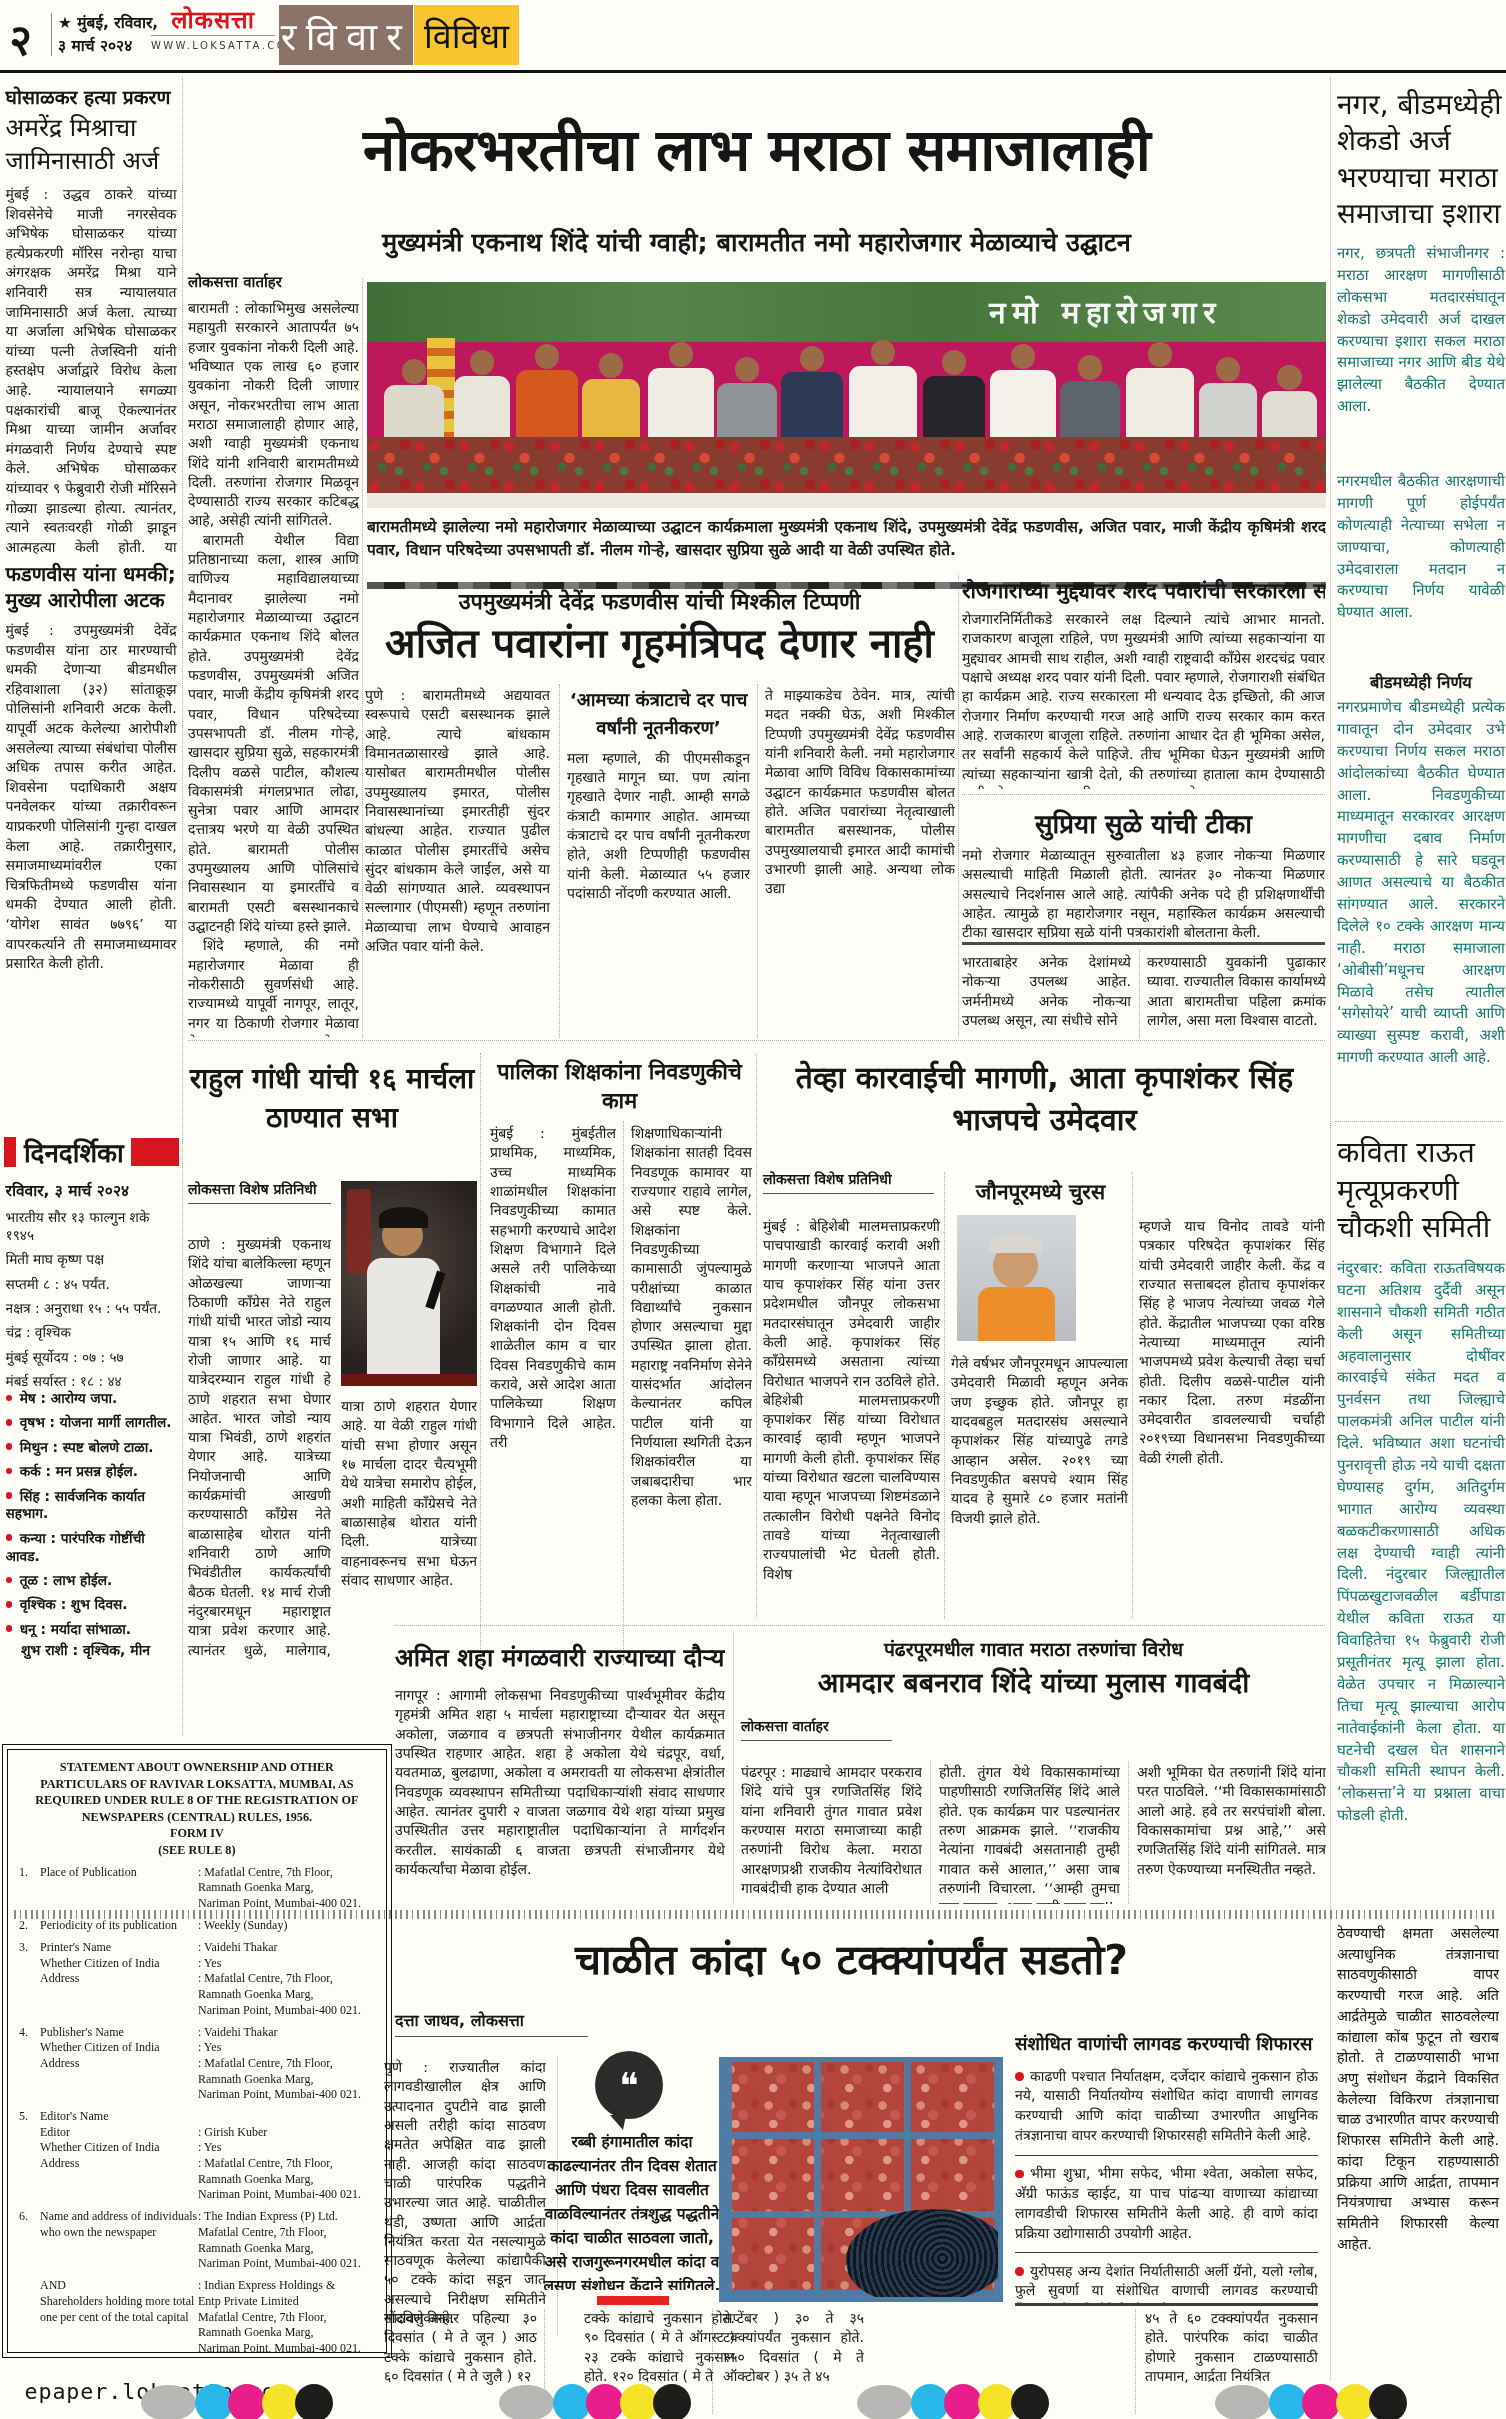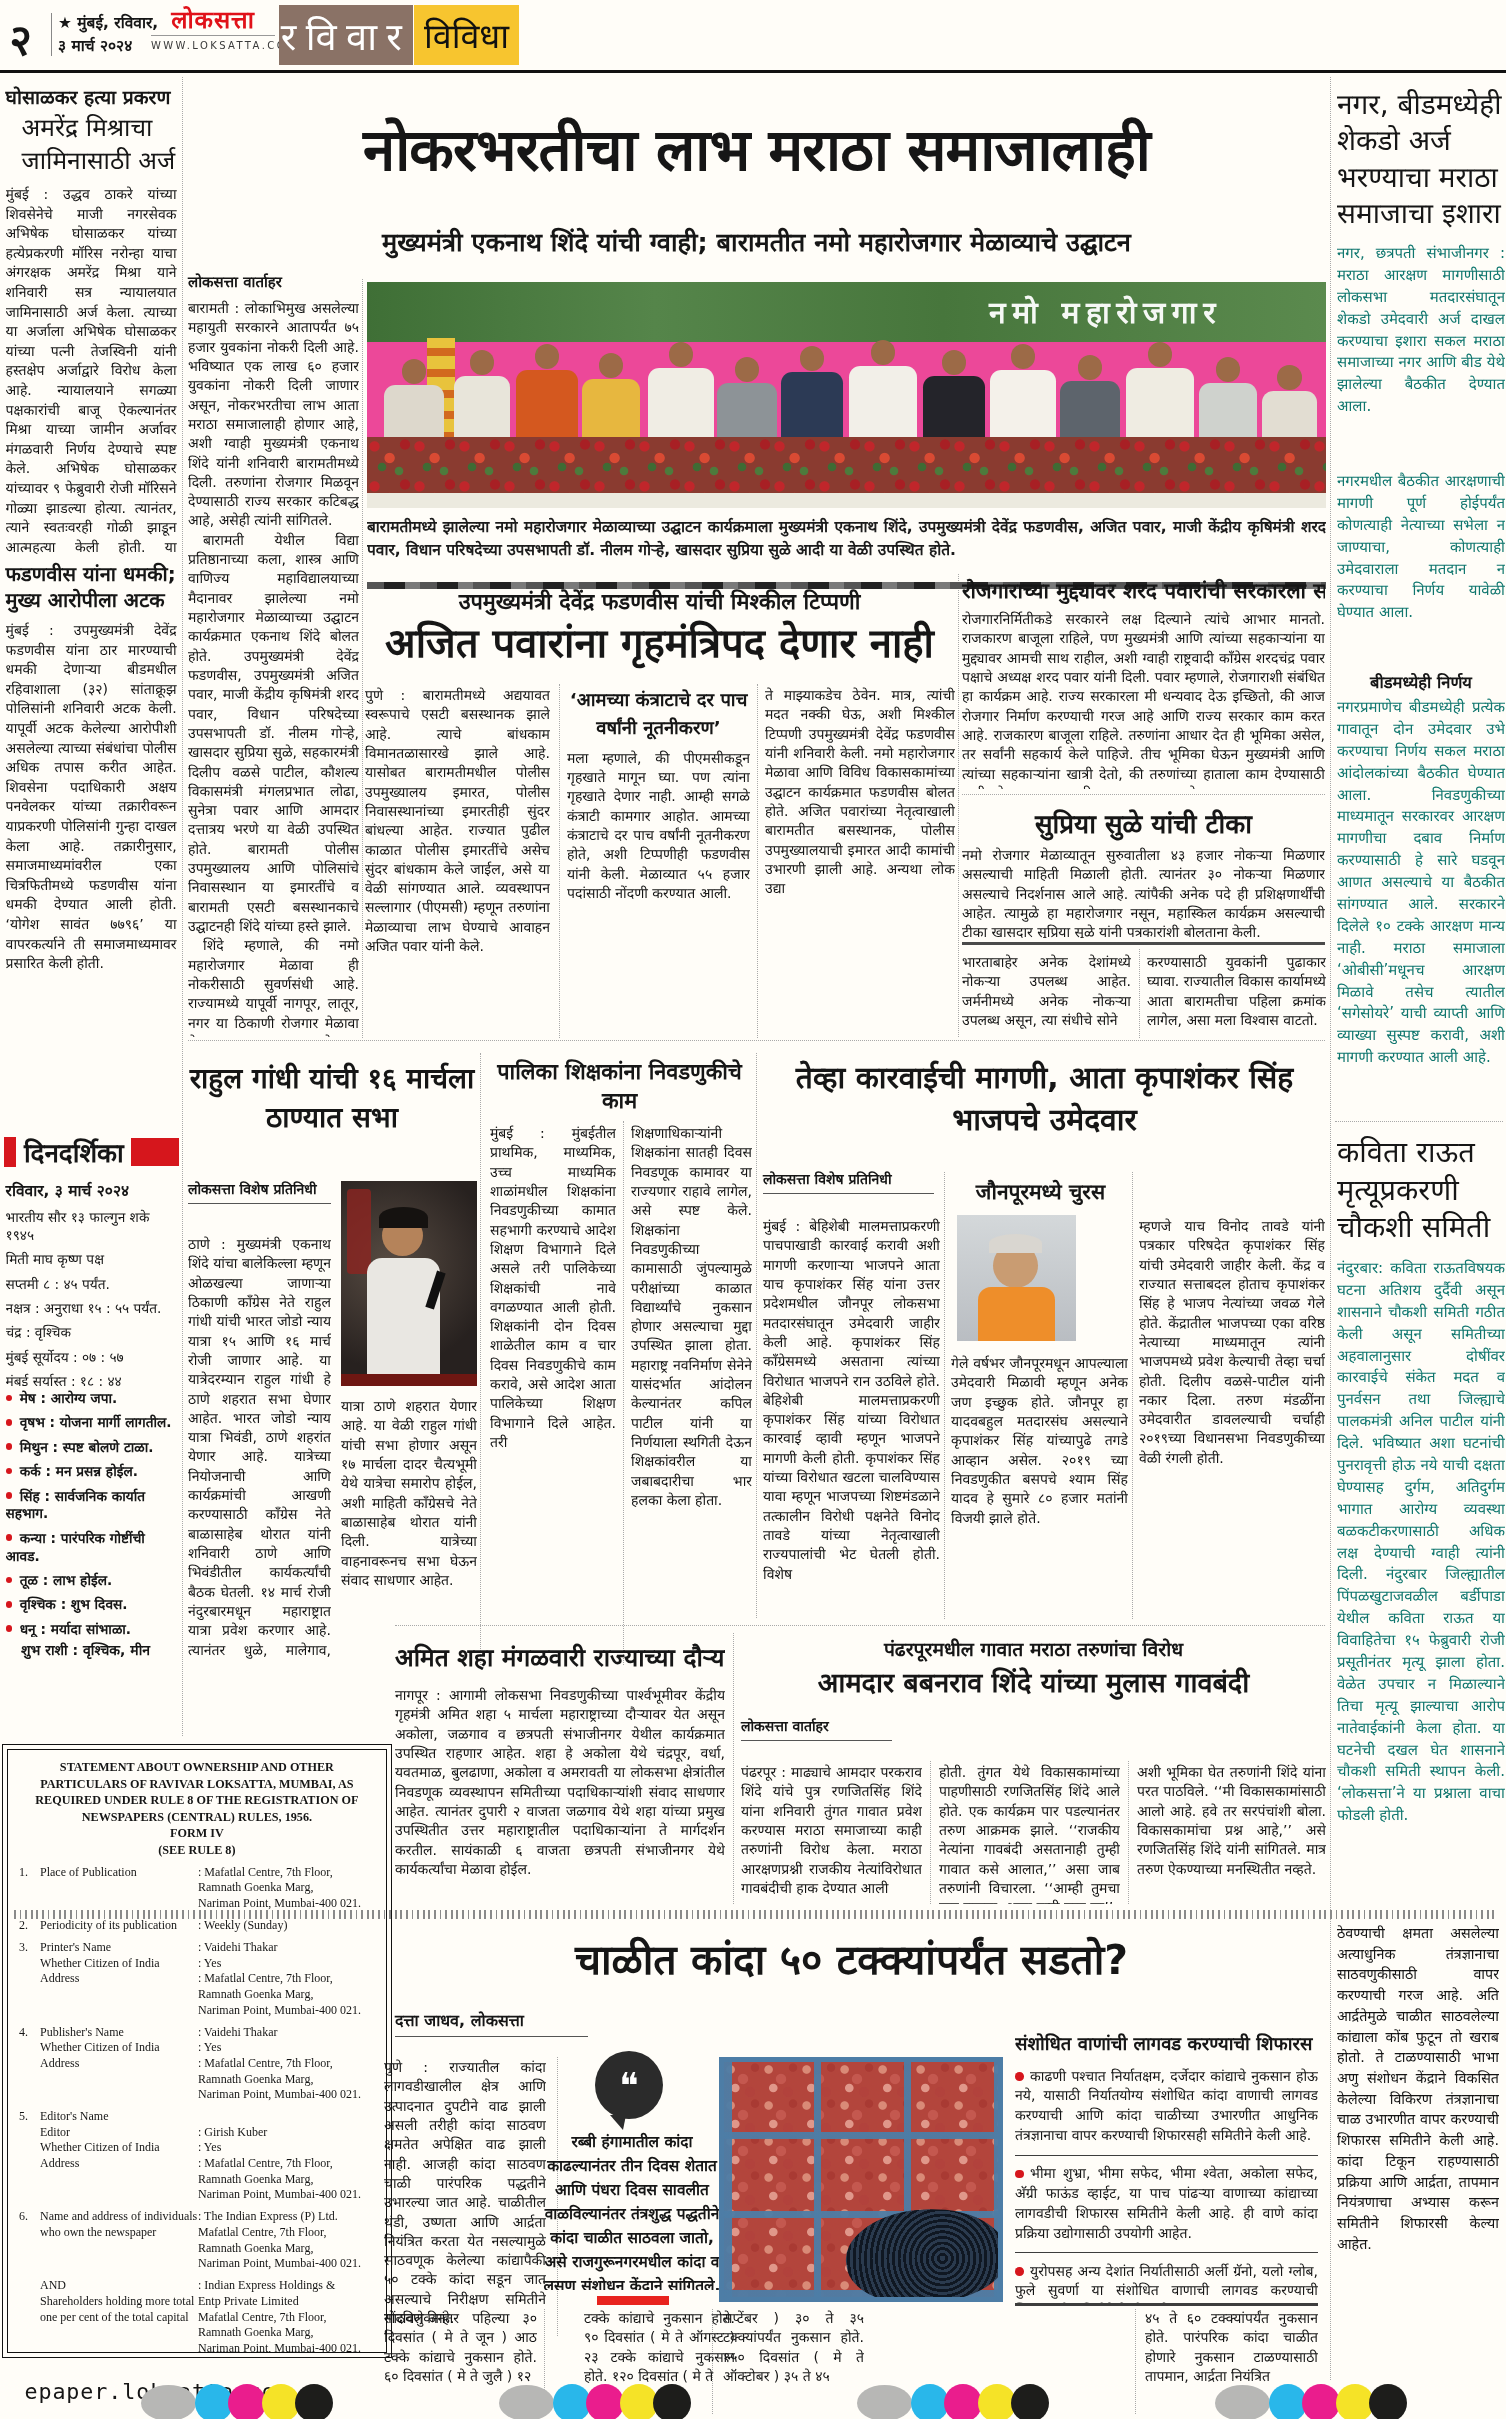--- a/index.html
+++ b/index.html
@@ -37,21 +37,21 @@
   .f4title{font-weight:bold;text-align:center;font-size:12.2px;line-height:1.35;}
   .f4row{display:flex;margin-top:6.6px;}
   .f4no{width:21px;flex:none;}
   .f4label{width:158px;flex:none;white-space:pre-line;}
   .f4val{flex:1;white-space:pre-line;}
   
   .onion-bullet{font-size:14px;line-height:1.42;padding:8.5px 0;text-align:justify;}
   .onion-bullet + .onion-bullet{border-top:1.9px solid #3d3d3d;}
   .onion-bullet::before{content:"";display:inline-block;width:8.5px;height:8.5px;border-radius:50%;background:#d6161c;margin-right:6.6px;}
   
-  .photo{position:absolute;overflow:hidden;background:#ec4899;}
+  .photo{position:absolute;overflow:hidden;background:#be185d;}
   .person{position:absolute;bottom:0;}
   .p-head{width:24.5px;height:24.5px;border-radius:50%;margin:0 auto 1.9px;background:#9c6a47;}
   .p-torso{width:100%;height:calc(100% - 28px);border-radius:11.3px 11.3px 0 0;}
   .regdot{display:inline-block;width:38px;height:38px;border-radius:50%;margin-left:-4.7px;vertical-align:middle;}
   .reggrey{display:inline-block;width:55px;height:36px;border-radius:50%;background:#b7b7b5;margin-right:3.8px;vertical-align:middle;}
 </style>
 </head>
 <body>
 
 <div class="page">
@@ -88,21 +88,21 @@
   <div class="vdot" style="left:557px;top:2057px;height:279px;"></div>
   <div class="vdot" style="left:544px;top:2309px;height:105px;"></div>
   <div class="vdot" style="left:712px;top:2309px;height:105px;"></div>
   <div class="vdot" style="left:1135px;top:2309px;height:105px;"></div>
   <div class="hdot" style="left:188px;top:1040px;width:1137px;"></div>
   <div class="hdot" style="left:962px;top:794px;width:363px;"></div>
   <div class="hdot" style="left:395px;top:1625px;width:930px;"></div>
   <div class="hdot" style="left:1335px;top:1121px;width:168px;"></div>
 
   <div class="pos bold" style="left:5.6px;top:83px;width:171px;font-size:19.3px;">घोसाळकर हत्या प्रकरण</div>
-  <div class="pos" style="left:5.6px;top:111px;width:171px;font-size:24.5px;font-weight:500;line-height:1.35;margin-left:16px;">अमरेंद्र मिश्राचा जामिनासाठी अर्ज</div>
+  <div class="pos" style="left:5.6px;top:111px;width:171px;font-size:24.5px;font-weight:500;line-height:1.35;">अमरेंद्र मिश्राचा जामिनासाठी अर्ज</div>
   <div class="pos just clip body-sm" style="left:5.6px;top:185px;width:171px;height:369px;font-size:14px;line-height:1.4;">मुंबई : उद्धव ठाकरे यांच्या शिवसेनेचे माजी नगरसेवक अभिषेक घोसाळकर यांच्या हत्येप्रकरणी मॉरिस नरोन्हा याचा अंगरक्षक अमरेंद्र मिश्रा याने शनिवारी सत्र न्यायालयात जामिनासाठी अर्ज केला. त्याच्या या अर्जाला अभिषेक घोसाळकर यांच्या पत्नी तेजस्विनी यांनी हस्तक्षेप अर्जाद्वारे विरोध केला आहे. न्यायालयाने सगळ्या पक्षकारांची बाजू ऐकल्यानंतर मिश्रा याच्या जामीन अर्जावर मंगळवारी निर्णय देण्याचे स्पष्ट केले. अभिषेक घोसाळकर यांच्यावर ९ फेब्रुवारी रोजी मॉरिसने गोळ्या झाडल्या होत्या. त्यानंतर, त्याने स्वतःवरही गोळी झाडून आत्महत्या केली होती. या प्रकरणात संशयित आरोपी म्हणून मॉरिसचा अंगरक्षक मिश्रा याला पोलिसांनी अटक केली होती.</div>
 
   <div class="pos bold" style="left:5.6px;top:561px;width:171px;font-size:20px;line-height:1.3;">फडणवीस यांना धमकी; मुख्य आरोपीला अटक</div>
   <div class="pos just clip body-sm" style="left:5.6px;top:621px;width:171px;height:505px;font-size:14px;line-height:1.4;">मुंबई : उपमुख्यमंत्री देवेंद्र फडणवीस यांना ठार मारण्याची धमकी देणाऱ्या बीडमधील रहिवाशाला (३२) सांताक्रूझ पोलिसांनी शनिवारी अटक केली. यापूर्वी अटक केलेल्या आरोपीशी असलेल्या त्याच्या संबंधांचा पोलीस अधिक तपास करीत आहेत. शिवसेना पदाधिकारी अक्षय पनवेलकर यांच्या तक्रारीवरून याप्रकरणी पोलिसांनी गुन्हा दाखल केला आहे. तक्रारीनुसार, समाजमाध्यमांवरील एका चित्रफितीमध्ये फडणवीस यांना धमकी देण्यात आली होती. ‘योगेश सावंत ७७९६’ या वापरकर्त्याने ती समाजमाध्यमावर प्रसारित केली होती.</div>
 
   <div class="pos" style="left:3.8px;top:1134px;width:175px;display:flex;align-items:center;gap:7.5px;">
     <span style="display:inline-block;width:13px;height:30px;background:#d6161c;"></span>
     <span class="bold" style="font-size:26px;">दिनदर्शिका</span>
     <span style="display:inline-block;width:49px;height:28px;background:#d6161c;margin-left:auto;"></span>
   </div>

